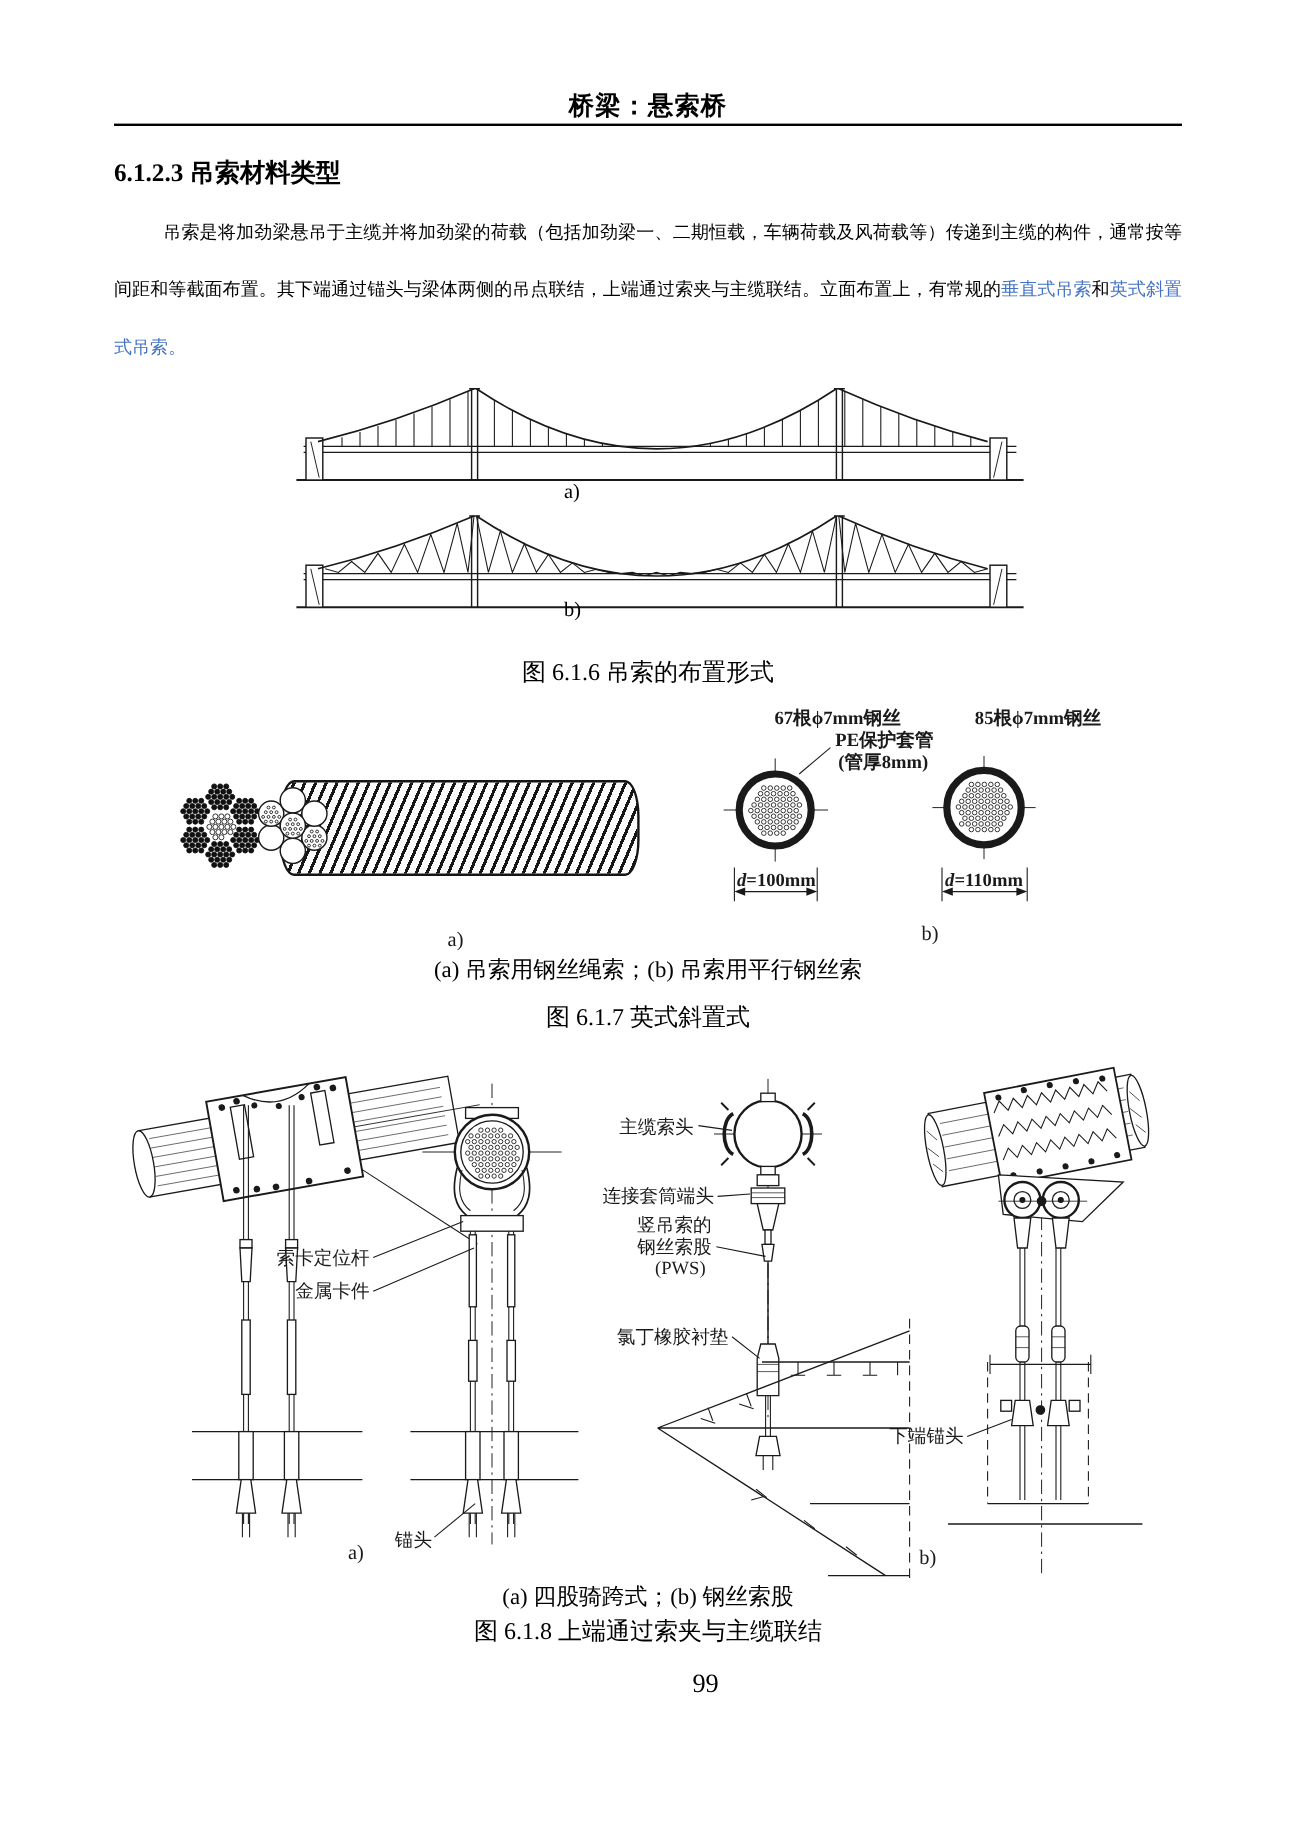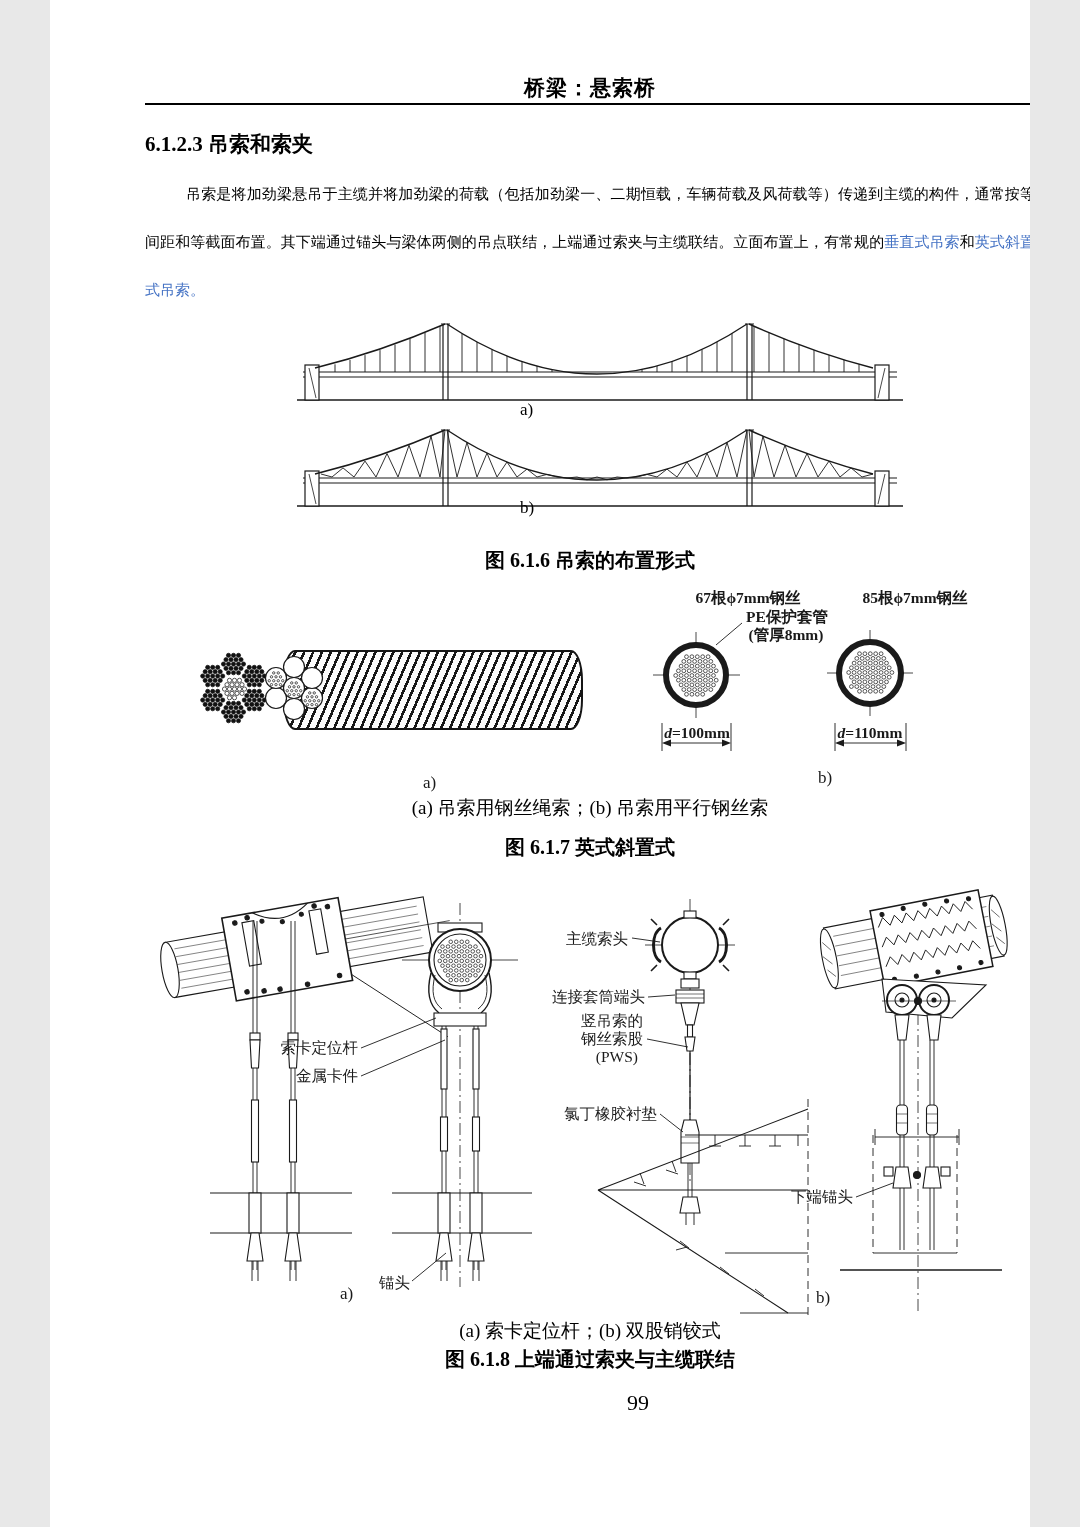--- a/index.html
+++ b/index.html
@@ -1,43 +1,43 @@
 <!DOCTYPE html>
 <html><head>
 <meta charset="utf-8">
 <style>
   html,body{margin:0;padding:0;background:#e8e8e8;}
-  .page{position:relative;width:980px;height:1527px;background:#ffffff;margin:0 auto;
+  .page{position:relative;width:1080px;height:1527px;background:#ffffff;margin:0 auto;
         font-family:"Liberation Serif","DejaVu Serif",serif;color:#000;overflow:hidden;}
   .abs{position:absolute;}
   .center{text-align:center;}
   .header-title{left:0;top:74px;width:1080px;font-size:21px;font-weight:bold;letter-spacing:1px;}
   .header-rule{left:95px;top:103px;width:890px;height:0;border-top:2px solid #000;}
   .section-heading{left:95px;top:130px;width:890px;font-size:21px;font-weight:bold;}
   .body-par{left:95px;top:170px;width:890px;font-size:15px;line-height:48px;text-align:justify;text-indent:41px;}
   .blue{color:#4472C4;}
   .fig-label{font-size:17px;}
   .cap-sub{left:0;width:1080px;font-size:19px;}
-  .cap-main{left:0;width:1080px;font-size:20px;font-weight:bold;}
+  .cap-main{left:0;width:1080px;font-size:20px;font-weight:normal;}
   .pageno{left:0;top:1390px;width:1080px;font-size:22px;font-weight:normal;margin-left:48px;}
   svg{display:block;}
   svg path,svg line,svg rect,svg circle,svg ellipse,svg polygon,svg polyline{vector-effect:none;}
   .rope-body{left:233px;top:650px;width:296px;height:76px;border:2.5px solid #151515;border-radius:12px/30px;
      background:repeating-linear-gradient(113deg,#161616 0 2.6px,#fbfbfb 2.6px 8.2px);}
   .svgtext{font-family:"Liberation Serif","DejaVu Serif",serif;}
 </style>
 </head>
 <body>
 
 <div class="page">
 
   <div class="abs center header-title">桥梁：悬索桥</div>
   <div class="abs header-rule"></div>
 
-  <div class="abs section-heading">6.1.2.3 吊索和索夹</div>
+  <div class="abs section-heading">6.1.2.3 吊索材料类型</div>
 
   <div class="abs body-par"><span>吊索是将加劲梁悬吊于主缆并将加劲梁的荷载（包括加劲梁一、二期恒载，车辆荷载及风荷载等）传递到主缆的构件，通常按等间距和等截面布置。其下端通过锚头与梁体两侧的吊点联结，上端通过索夹与主缆联结。立面布置上，有常规的</span><span class="blue">垂直式吊索</span><span>和</span><span class="blue">英式斜置式吊索</span><span class="blue">。</span></div>
 
   <svg class="abs" style="left:245px;top:312px" width="610" height="95" viewBox="0 0 610 95" fill="none" stroke="#1a1a1a" stroke-width="1.2">
     <path d="M2 88H608" stroke-width="1.6"></path>
     <path d="M8 60H602M8 65H602"></path>
     <rect x="10" y="53" width="14" height="35" fill="#fff"></rect>
       <path d="M14 56L21 86" stroke-width="0.8"></path>
     <rect x="580" y="53" width="14" height="35" fill="#fff"></rect>
       <path d="M590 56L583 86" stroke-width="0.8"></path>
@@ -656,17 +656,17 @@
       <text x="498" y="177" text-anchor="end">(PWS)</text>
       <text x="517" y="234" text-anchor="end">氯丁橡胶衬垫</text>
       <text x="713" y="317" text-anchor="end">下端锚头</text>
     </g>
     <g class="svgtext" font-size="17" fill="#1a1a1a" stroke="none">
       <text x="200" y="414">a)</text>
       <text x="676" y="418">b)</text>
     </g>
   </svg>
 
-  <div class="abs center cap-sub" style="top:1318px">(a) 索卡定位杆；(b) 双股销铰式</div>
+  <div class="abs center cap-sub" style="top:1318px">(a) 四股骑跨式；(b) 钢丝索股</div>
   <div class="abs center cap-main" style="top:1346px">图 6.1.8 上端通过索夹与主缆联结</div>
 
   <div class="abs center pageno">99</div>
 </div>
 
 </body></html>

